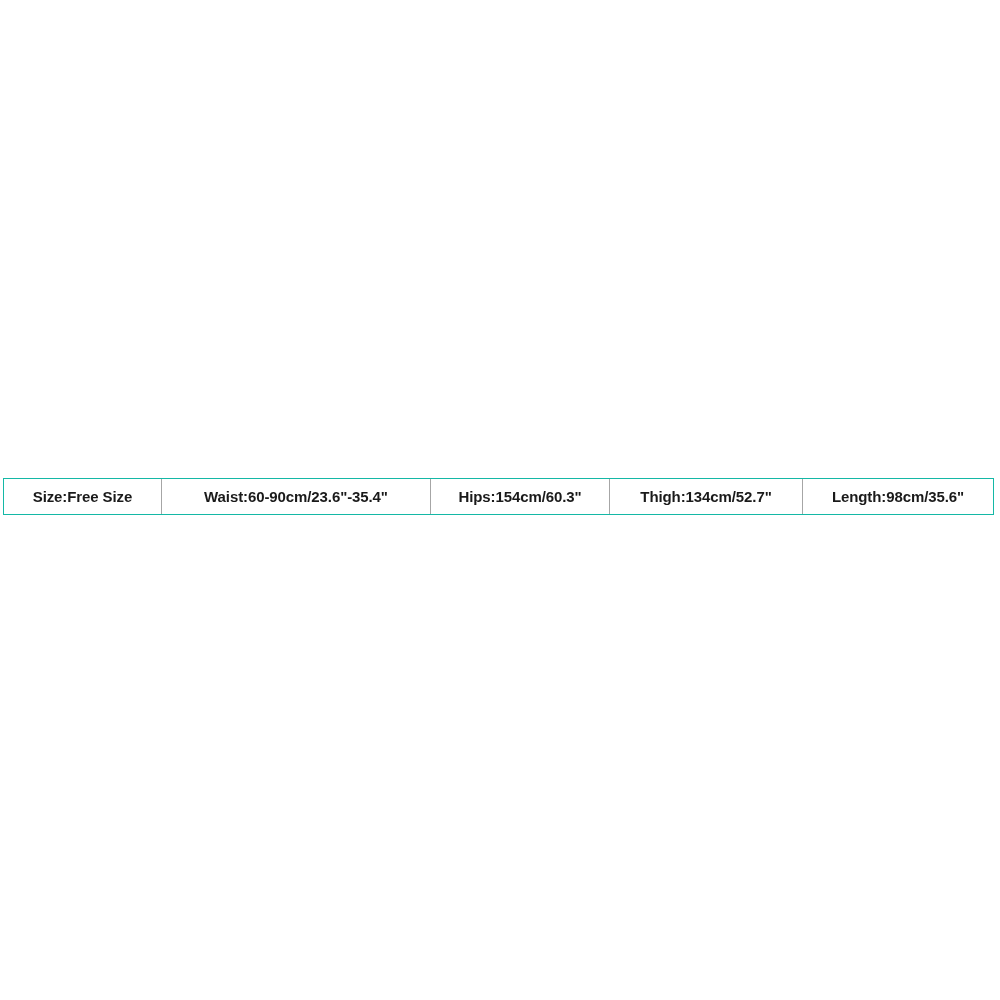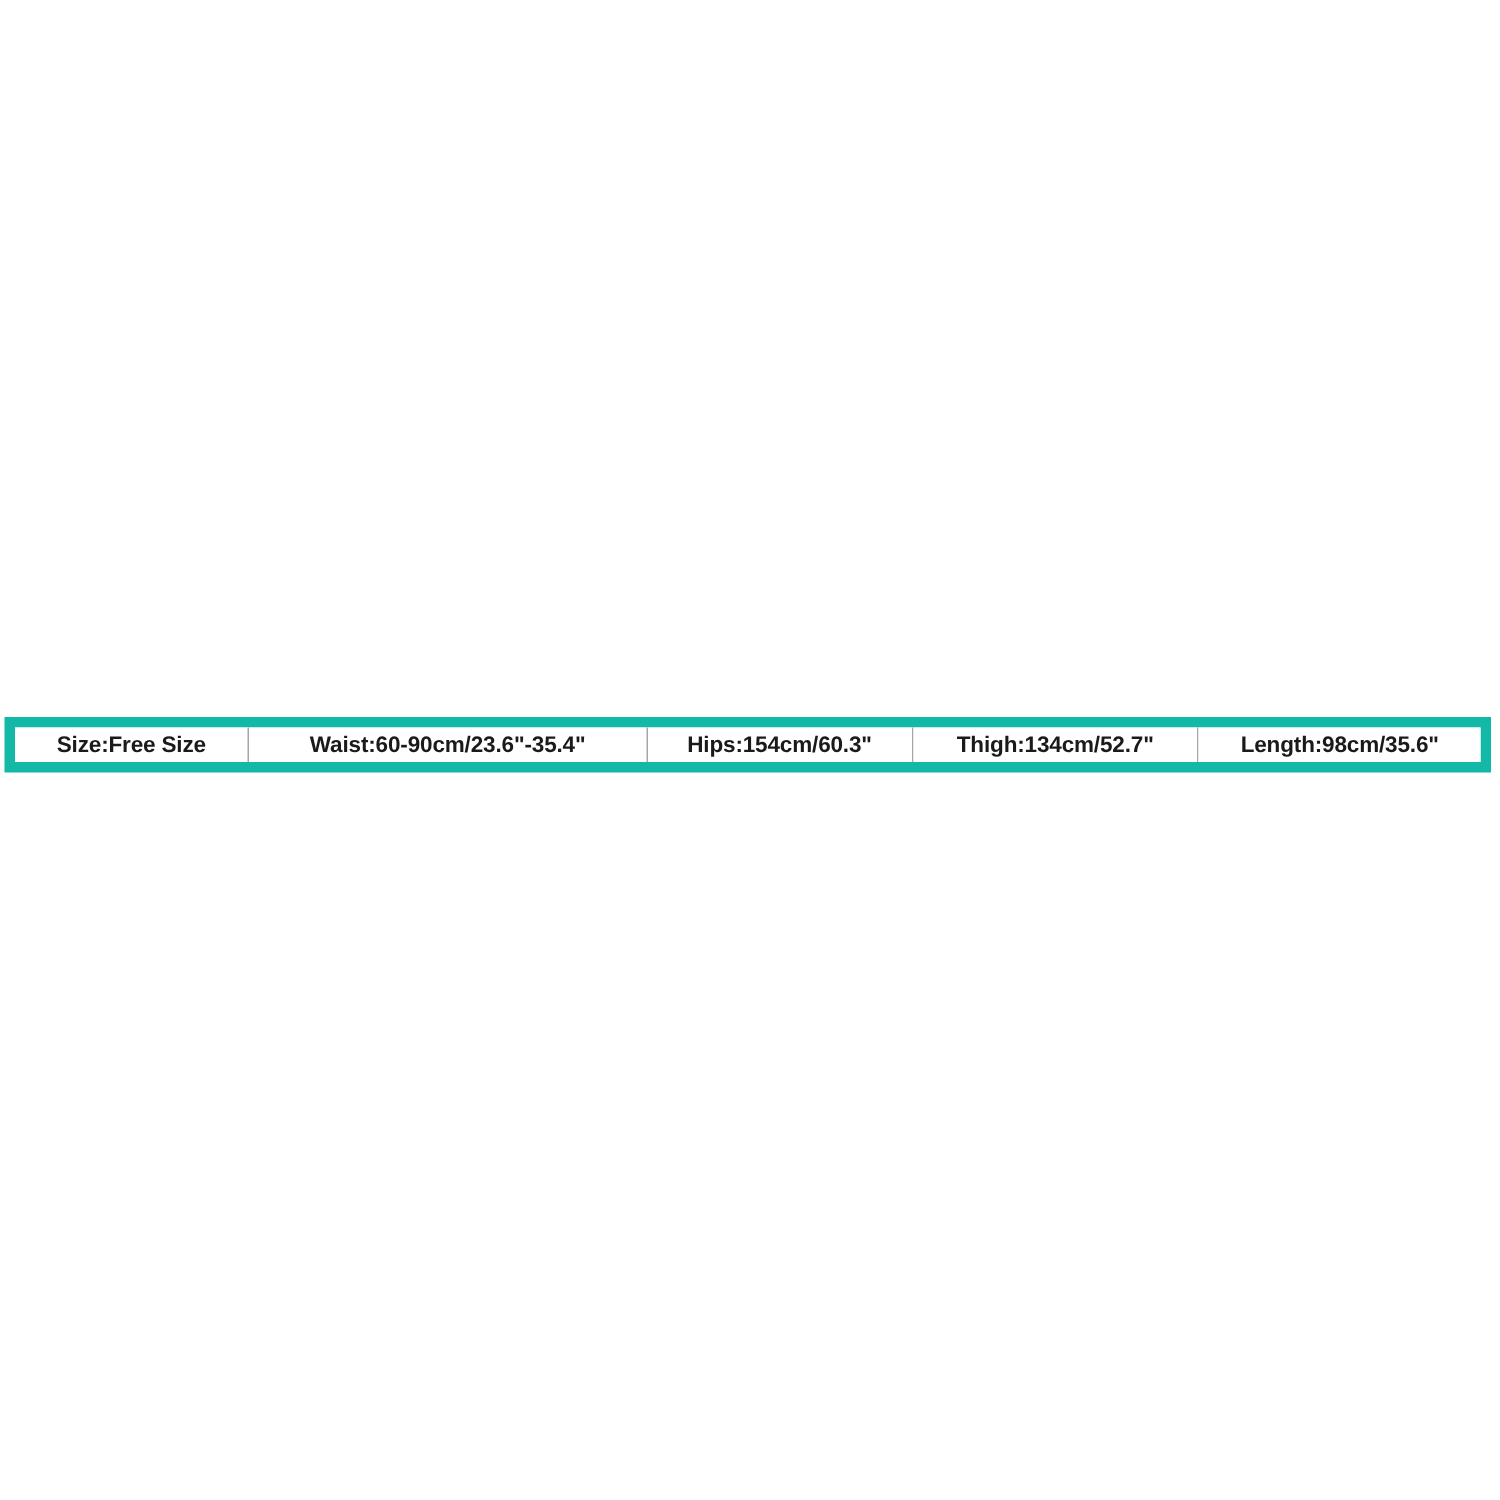--- a/index.html
+++ b/index.html
@@ -17,21 +17,21 @@
   }
 
   
   .size-chart {
     position: absolute;
     left: 3px;
     top: 478px;
     width: 991px;
     height: 37px;
     box-sizing: border-box;
-    border: 7px solid #14b8a6;
+    border: 1px solid #14b8a6;
     background: #ffffff;
     display: flex;
     flex-direction: row;
     align-items: stretch;
   }
 
   .chart-cell {
     box-sizing: border-box;
     display: flex;
     align-items: center;

